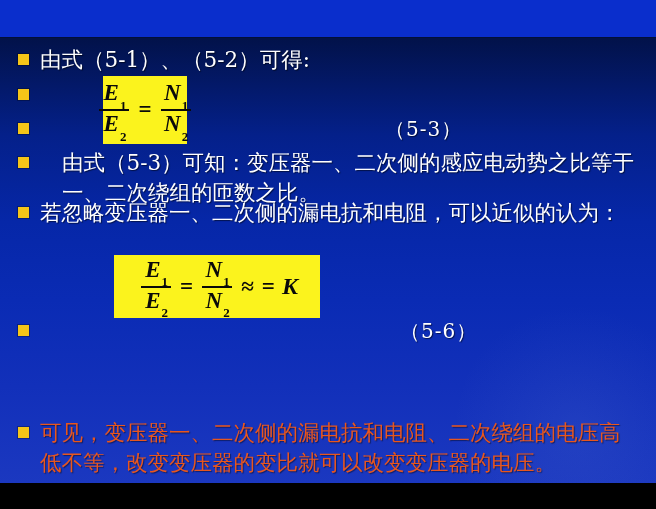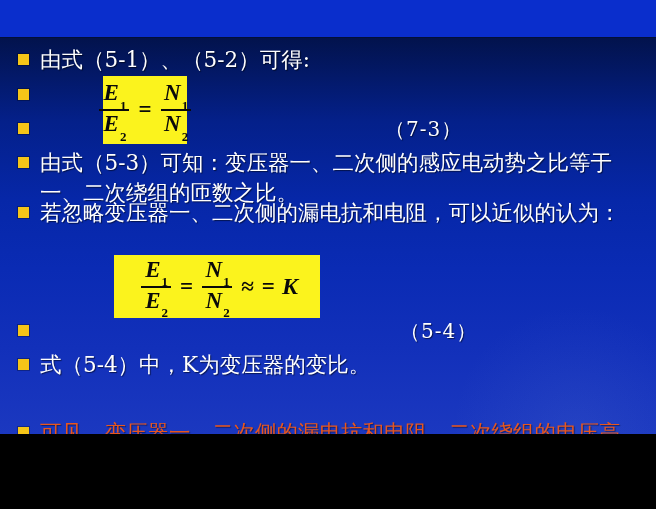--- a/index.html
+++ b/index.html
@@ -3,21 +3,21 @@
 <meta charset="utf-8">
 <style>
   html, body {
     margin: 0;
     padding: 0;
     background: #000;
   }
   #slide {
     position: relative;
     width: 656px;
-    height: 434px;
+    height: 483px;
     overflow: hidden;
     font-family: "Liberation Serif", "DejaVu Serif", serif;
     background: linear-gradient(180deg,
         #010f35 0%,
         #02124a 8%,
         #04208a 28%,
         #0627a8 46%,
         #0a2bb4 62%,
         #1230ba 80%,
         #1b38c0 100%);
@@ -183,23 +183,23 @@
         </span>
         <span class="op">=</span>
         <span class="frac">
           <span class="num"><span>N</span><span class="sub">1</span></span>
           <span class="bar"></span>
           <span class="den"><span>N</span><span class="sub">2</span></span>
         </span>
       </span>
     </div>
 
-    <div class="eqlabel" style="left:385px; top:79px;">（7-3）</div>
-
-    <div class="bullet-row" style="left:18px; top:111px; width:620px;">
+    <div class="eqlabel" style="left:385px; top:79px;">（5-3）</div>
+
+    <div class="bullet-row" style="left:18px; top:111px; width:620px;gap:22px;">
       <span class="bullet-marker"></span>
       <span class="bullet-text">由式（5-3）可知：变压器一、二次侧的感应电动势之比等于一、二次绕组的匝数之比。</span>
     </div>
 
     <div class="bullet-row" style="left:18px; top:161px; width:620px;">
       <span class="bullet-marker"></span>
       <span class="bullet-text">若忽略变压器一、二次侧的漏电抗和电阻，可以近似的认为：</span>
     </div>
 
     <div class="formula-box" style="left:114px; top:218px; width:206px; height:63px;">
@@ -219,26 +219,22 @@
         <span class="op">=</span>
         <span class="var-k">K</span>
       </span>
     </div>
 
     <div class="bullet-row" style="left:18px; top:279px; width:620px;">
       <span class="bullet-marker"></span>
       <span class="bullet-text"></span>
     </div>
 
-    <div class="eqlabel" style="left:400px; top:281px;">（5-4）</div>
-
-    <div class="bullet-row" style="left:18px; top:313px; width:620px;">
-      <span class="bullet-marker"></span>
-      <span class="bullet-text">式（5-4）中，K为变压器的变比。</span>
-    </div>
+    <div class="eqlabel" style="left:400px; top:281px;">（5-6）</div>
+
 
     <div class="bullet-row" style="left:18px; top:381px; width:620px;">
       <span class="bullet-marker"></span>
       <span class="bullet-text accent">可见，变压器一、二次侧的漏电抗和电阻、二次绕组的电压高低不等，改变变压器的变比就可以改变变压器的电压。</span>
     </div>
 
   </div>
 </div>
 
 </body></html>

